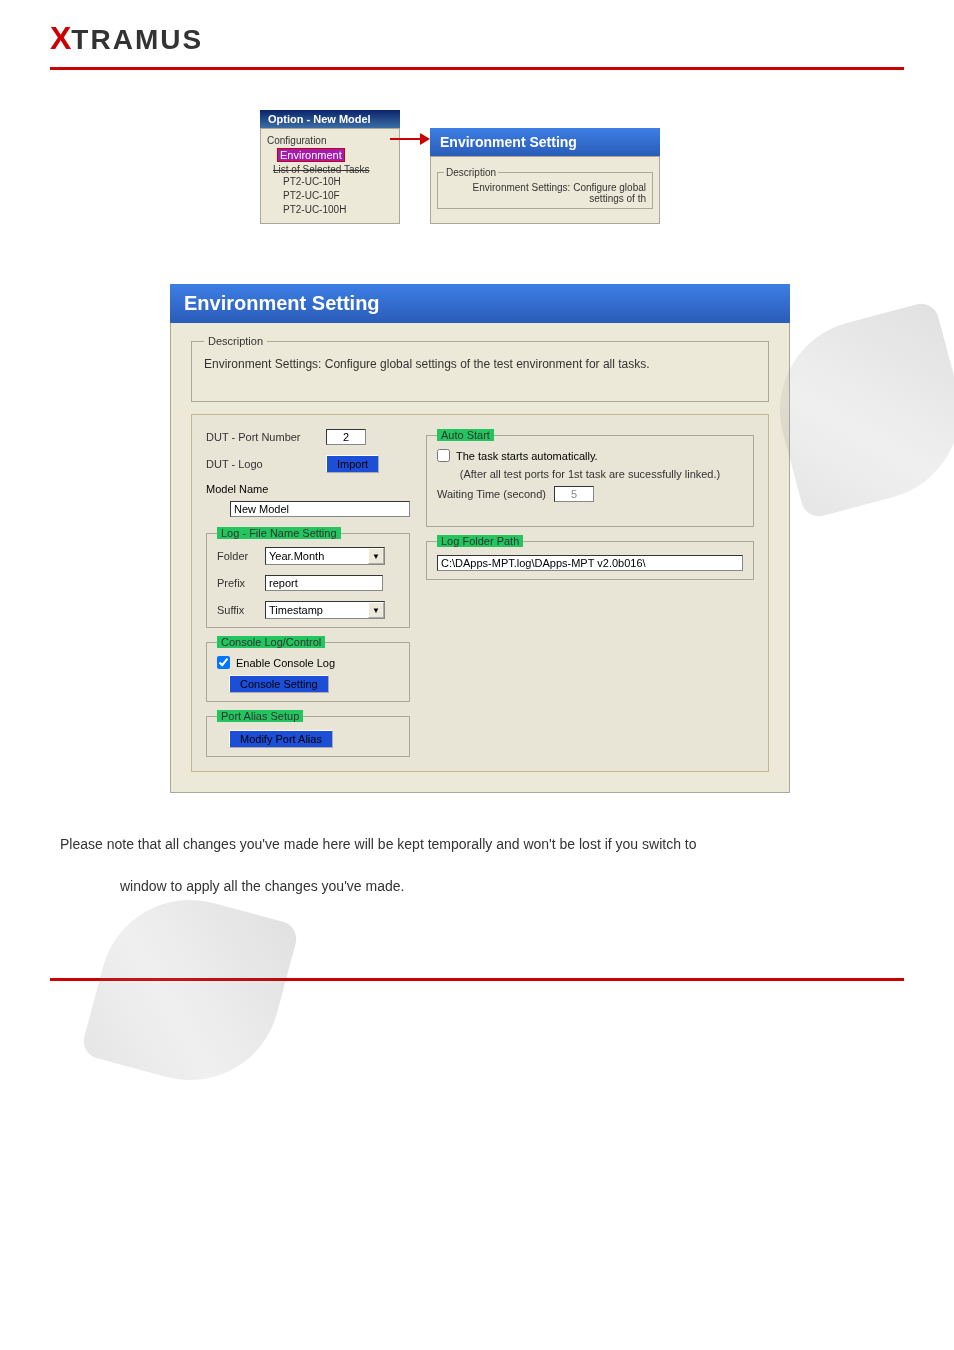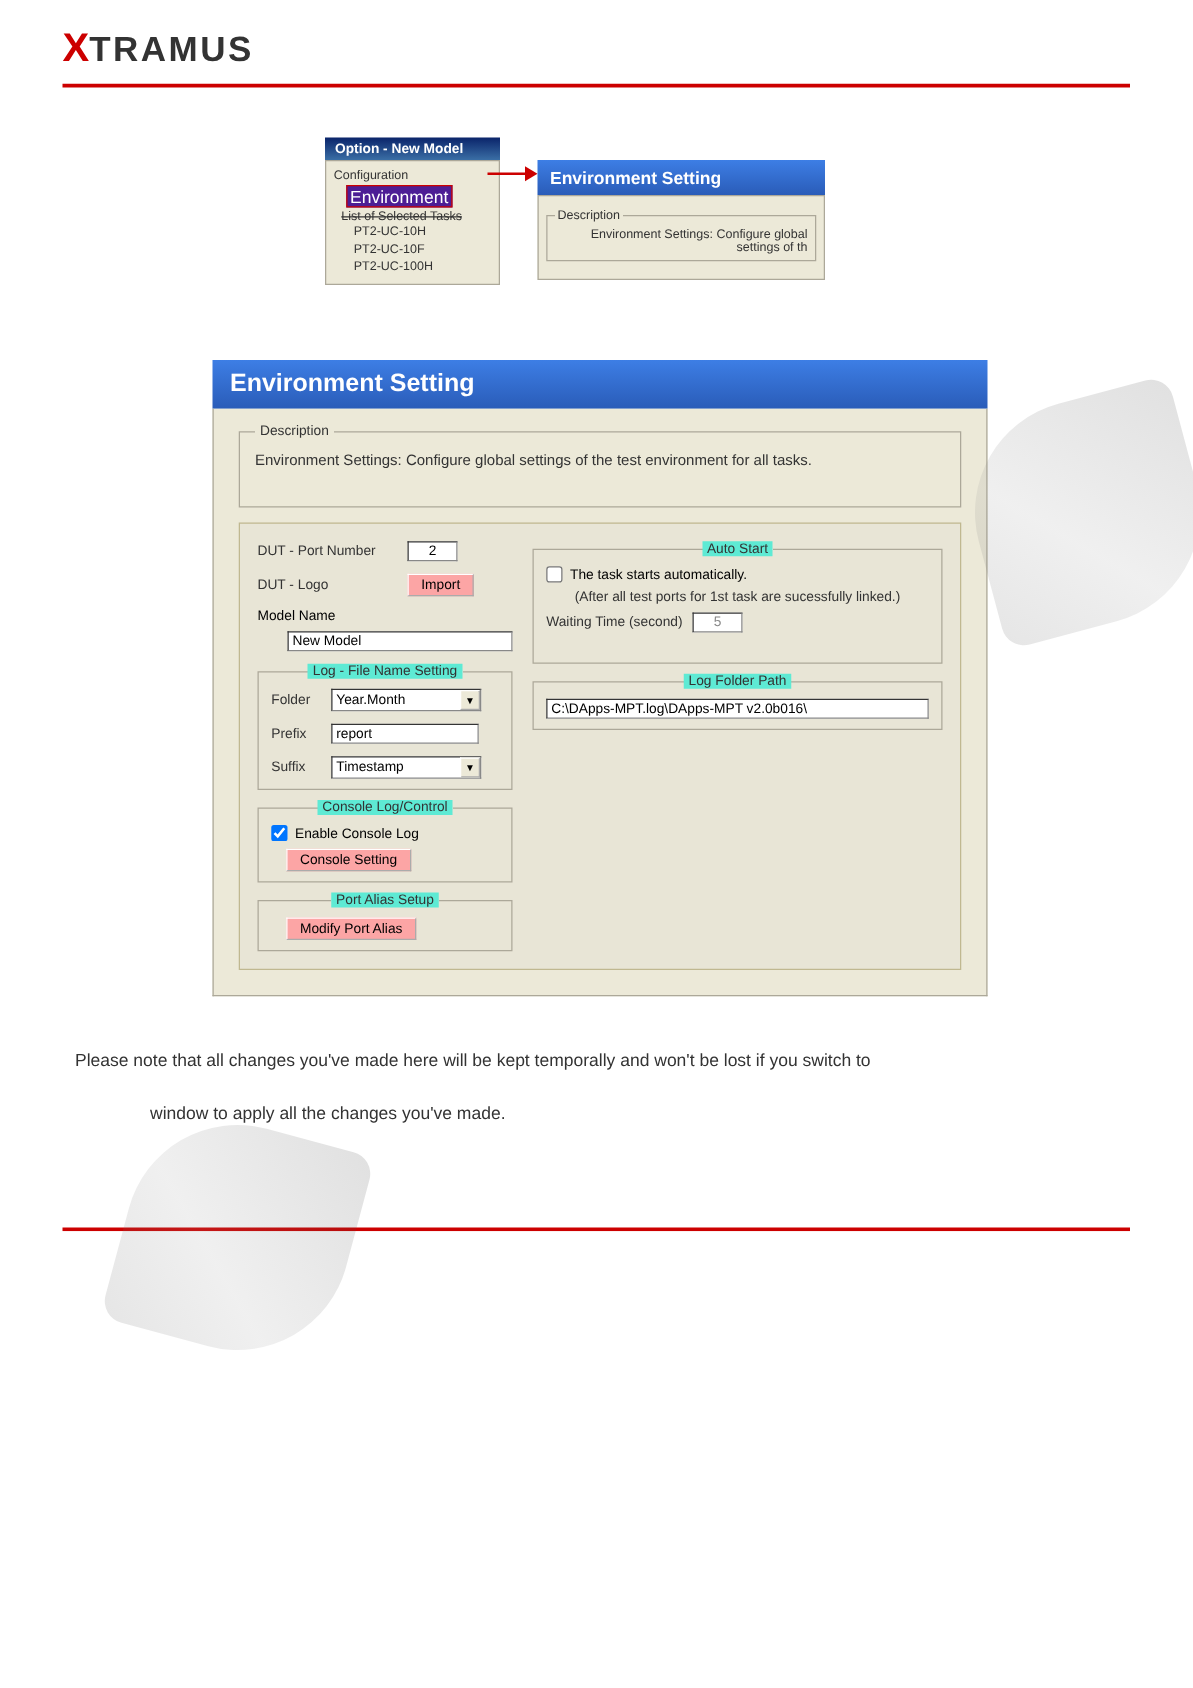--- a/index.html
+++ b/index.html
@@ -10,21 +10,21 @@
     .logo-x { color: #cc0000; font-size: 32px; }
     .logo-rest { color: #333; letter-spacing: 2px; }
     .header-underline { height: 3px; background: #cc0000; margin: 0 50px; }
     
     .content-area { padding: 40px 32px 20px 180px; }
     
     .small-window { position: relative; margin-left: 80px; margin-bottom: 60px; }
     .small-titlebar { background: linear-gradient(to bottom, #0a246a, #3a6ea5); color: #fff; padding: 3px 8px; font-size: 11px; font-weight: bold; width: 140px; }
     .small-panel { background: #ece9d8; border: 1px solid #aca899; padding: 6px; width: 140px; position: relative; }
     .tree-label { font-size: 10px; color: #333; cursor: default; }
-    .tree-highlight { background: #4c1d95; color: #fff; border: 1px solid #cc0000; padding: 0 2px; display: inline-block; font-size: 14px; margin: 2px 0; }
+    .tree-highlight { background: #a21caf; color: #fff; border: 1px solid #cc0000; padding: 0 2px; display: inline-block; font-size: 11px; margin: 2px 0; }
     .tree-item { font-size: 10px; margin-left: 16px; color: #333; line-height: 14px; }
     .tree-struck { font-size: 10px; text-decoration: line-through; color: #333; }
     
     .arrow-connector { position: absolute; top: 28px; left: 130px; width: 35px; height: 2px; background: #cc0000; }
     .arrow-head { position: absolute; top: 23px; left: 160px; width: 0; height: 0; border-left: 10px solid #cc0000; border-top: 6px solid transparent; border-bottom: 6px solid transparent; }
     
     .small-right-panel { position: absolute; top: 18px; left: 170px; width: 230px; }
     .small-blue-header { background: linear-gradient(to bottom, #3d7ee5, #2a5cb8); color: #fff; padding: 6px 10px; font-size: 14px; font-weight: bold; }
     .small-desc-box { background: #ece9d8; border: 1px solid #aca899; padding: 6px; }
     .small-fieldset { border: 1px solid #aca899; padding: 4px 6px; position: relative; margin-top: 4px; }
@@ -49,24 +49,24 @@
     .form-label-left { flex: 0 0 120px; color: #333; }
     
     input[type="text"] { border: 1px inset #888; background: #fff; font-size: 11px; padding: 1px 3px; font-family: Arial; }
     .num-box { width: 40px; text-align: center; }
     .wide-input { width: 180px; margin-top: 2px; margin-left: 24px; }
     .select-box { border: 1px inset #888; background: #fff; font-size: 11px; padding: 0; width: 120px; display: flex; align-items: center; }
     .select-text { flex: 1; padding: 1px 3px; }
     .select-btn { width: 16px; height: 16px; background: #ece9d8; border: 1px outset #fff; display: flex; align-items: center; justify-content: center; font-size: 8px; }
     .prefix-input { width: 118px; }
     
-    .win-btn { background: #fca5a5; border: 1px outset #fff; padding: 2px 10px; font-size: 11px; cursor: pointer; font-family: Arial; }
+    .win-btn { background: #1d4ed8; border: 1px outset #fff; padding: 2px 10px; font-size: 11px; cursor: pointer; font-family: Arial; }
     
     .small-fieldset-main { border: 1px solid #aca899; padding: 8px 10px; margin-bottom: 8px; }
-    .small-fieldset-main legend { font-size: 11px; background: #5eead4; text-align: center; }
+    .small-fieldset-main legend { font-size: 11px; background: #22c55e; }
     
     .checkbox-row { display: flex; align-items: center; margin-bottom: 6px; font-size: 11px; }
     .checkbox-row input { margin-right: 6px; }
     .checkbox-hint { font-size: 11px; color: #333; margin-left: 0; }
     .disabled-input { background: #ece9d8; color: #888; }
     .path-input { width: 100%; }
     
     .body-text { font-size: 14px; color: #333; padding: 20px 60px; line-height: 1.6; }
     
     .footer-line { height: 3px; background: #cc0000; margin: 60px 50px 0; }

